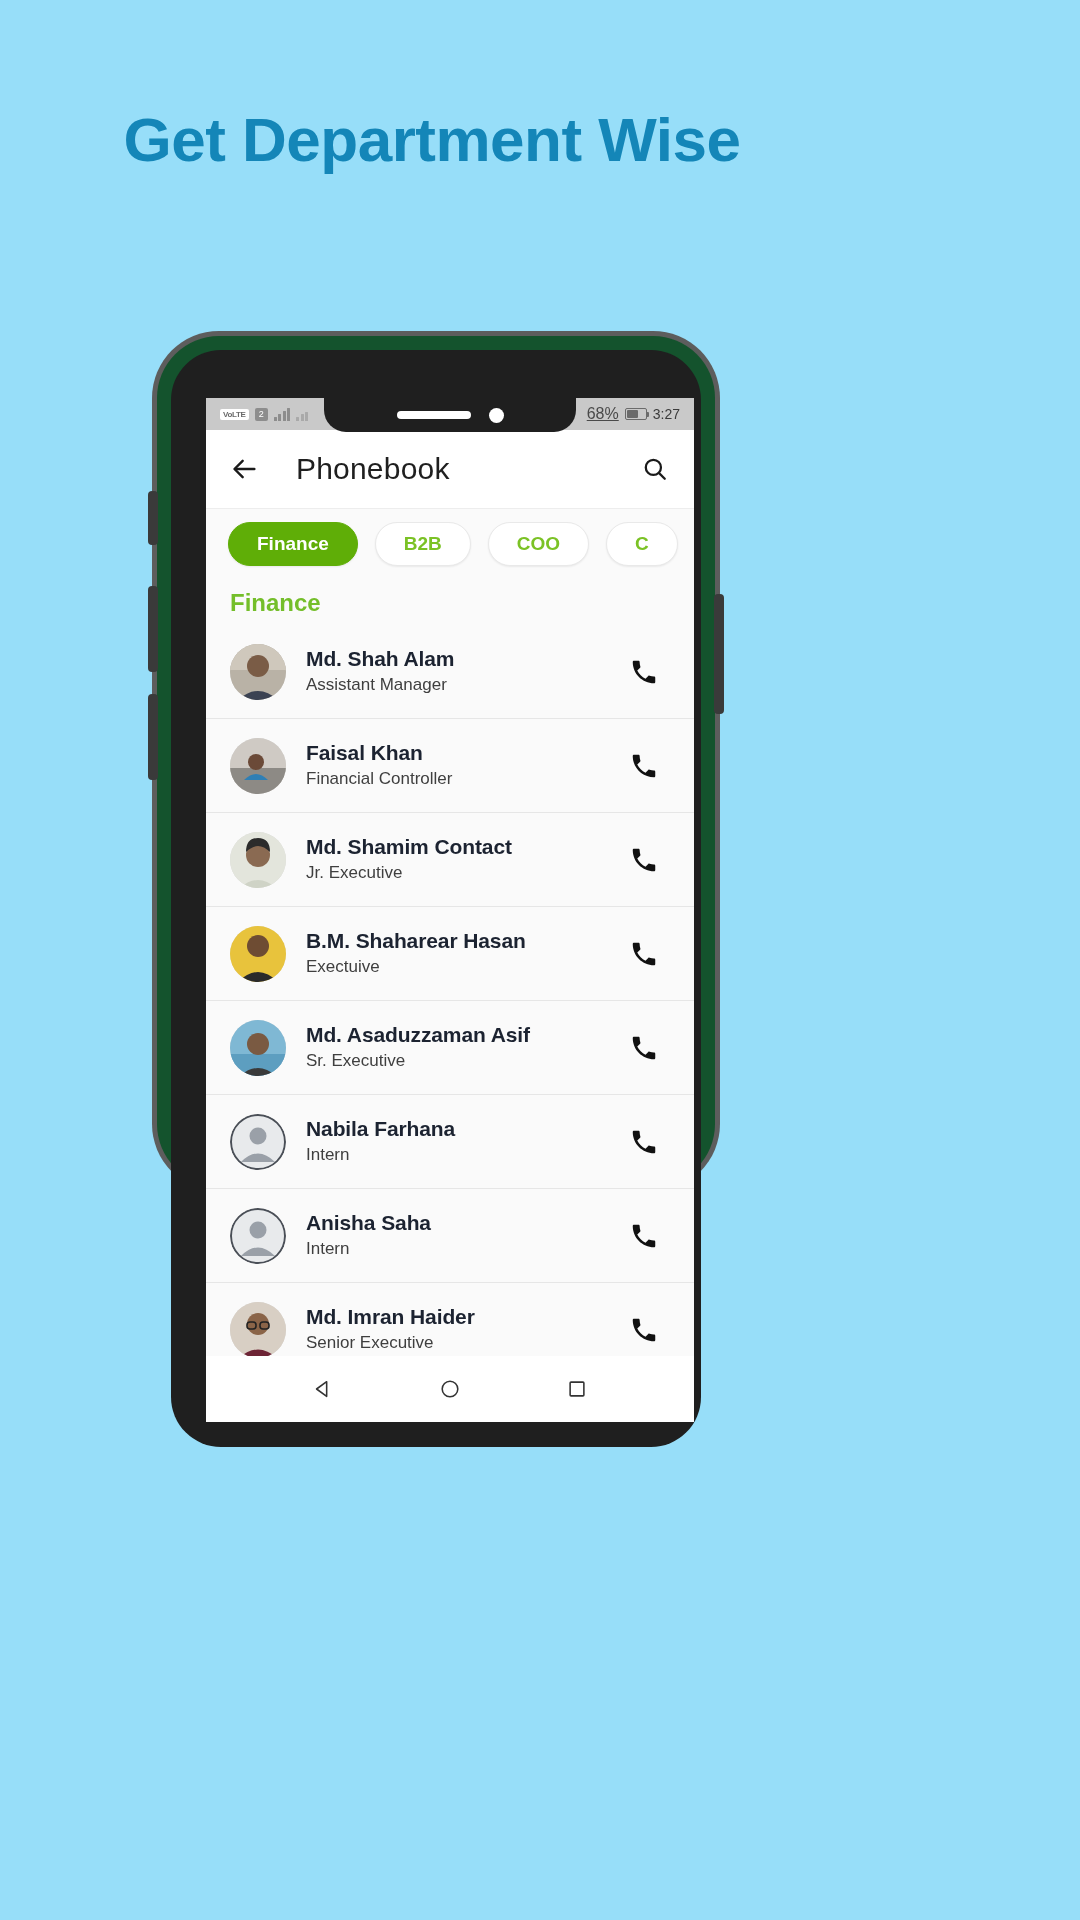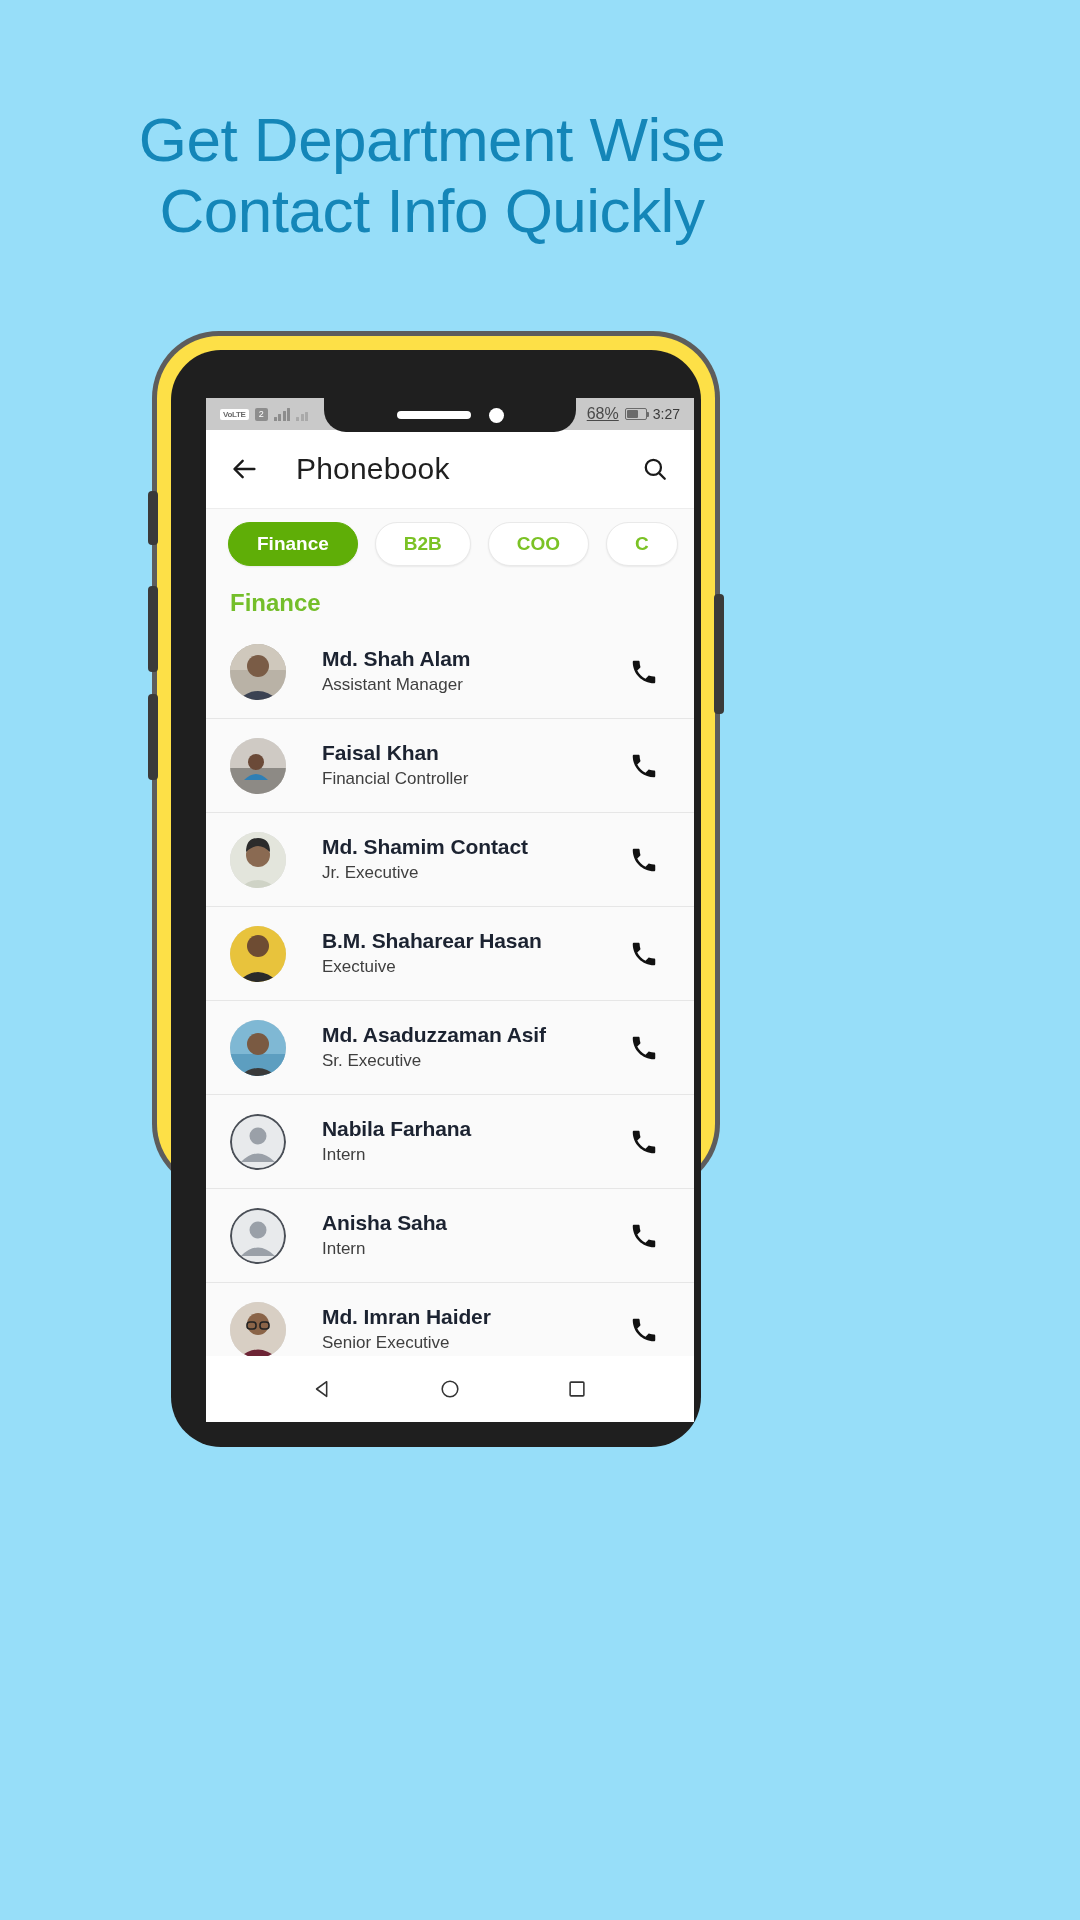--- a/index.html
+++ b/index.html
@@ -15,34 +15,34 @@
 
   
   .headline {
     position: absolute;
     top: 104px;
     left: 0;
     width: 864px;
     text-align: center;
     color: #1486B8;
     font-size: 62px;
-    font-weight: normal;
+    font-weight: bold;
     line-height: 1.15;
     letter-spacing: -0.5px;
   }
   .headline-line { display: block; }
 
   
   .phone-frame {
     position: absolute;
     left: 157px;
     top: 336px;
     width: 558px;
     height: 850px;
-    background: #fde047;
+    background: #14532d;
     border-radius: 62px;
     box-shadow: 0 0 0 5px #5d5d5d;
   }
   .phone-inner {
     position: absolute;
     left: 14px;
     top: 14px;
     width: 530px;
     height: 1097px;
     background: #1f1f1f;
@@ -282,21 +282,21 @@
   .avatar {
     width: 56px;
     height: 56px;
     border-radius: 50%;
     overflow: hidden;
     position: relative;
     background: #d9d9d9;
   }
   .avatar svg { display: block; width: 100%; height: 100%; }
   .contact-text {
-    margin-left: 36px;
+    margin-left: 20px;
     flex: 1;
     min-width: 0;
   }
   .contact-name {
     font-size: 21px;
     font-weight: bold;
     color: #1c2331;
     line-height: 1.25;
     letter-spacing: -0.1px;
   }
@@ -335,21 +335,20 @@
     display: flex;
     align-items: center;
     justify-content: center;
   }
 </style>
 </head>
 <body>
 
 <div class="headline">
   <span class="headline-line">Get Department Wise</span>
-  <span class="headline-line">Contact Info Quickly</span>
 </div>
 
 <div class="phone-frame">
 
   <div class="btn-side btn-left-1"></div>
   <div class="btn-side btn-left-2"></div>
   <div class="btn-side btn-left-3"></div>
   <div class="btn-side btn-right-1"></div>
 
   <div class="phone-inner">

